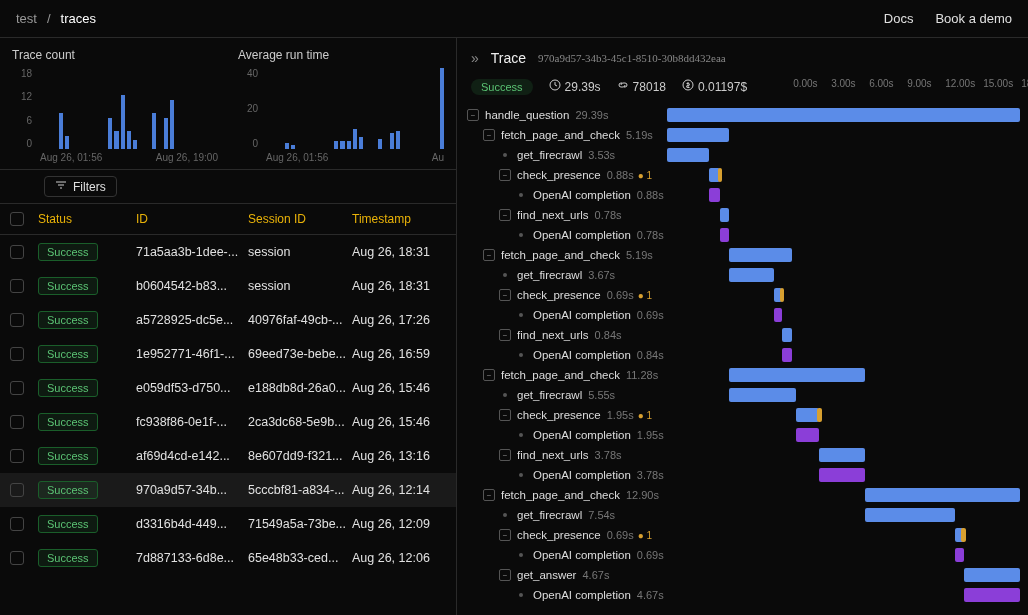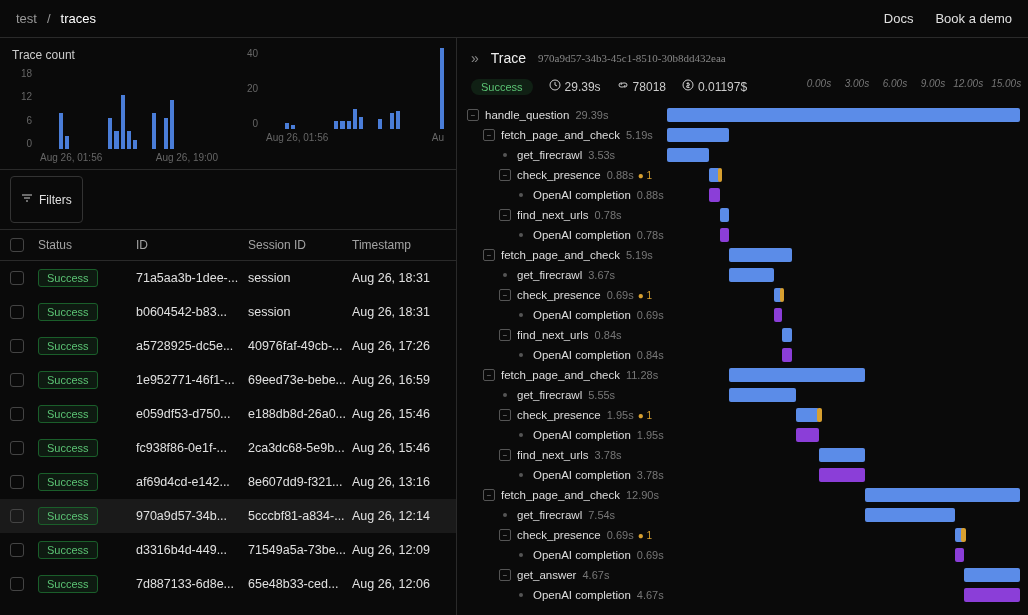--- a/index.html
+++ b/index.html
@@ -32,49 +32,49 @@
 .charts { display: flex; padding: 10px 12px 6px; gap: 20px; }
 .chart-block { flex: 1; }
 .chart-title { font-size: 12px; color: #ccc; margin-bottom: 6px; }
 .chart-area { height: 95px; position: relative; display: flex; flex-direction: column; }
 .yaxis { position: absolute; left: 0; top: 0; bottom: 14px; width: 20px; display: flex; flex-direction: column; justify-content: space-between; font-size: 10px; color: #666; text-align: right; }
 .bars { position: absolute; left: 28px; right: 0; top: 0; bottom: 14px; display: flex; align-items: flex-end; gap: 2px; }
 .bar { width: 6px; background: #4a7dd8; }
 .xaxis { position: absolute; left: 28px; right: 0; bottom: 0; display: flex; justify-content: space-between; font-size: 10px; color: #666; }
 
 .filter-row { display: flex; align-items: center; padding: 6px 10px; gap: 8px; border-top: 1px solid #2a2a2a; border-bottom: 1px solid #2a2a2a; }
-.filters-btn { display: flex; align-items: center; gap: 6px; padding: 15px 10px; border: 1px solid #333; border-radius: 4px; cursor: pointer; font-size: 12px; }
+.filters-btn { display: flex; align-items: center; gap: 6px; padding: 2px 10px; border: 1px solid #333; border-radius: 4px; cursor: pointer; font-size: 12px; margin-left: 34px; }
 .time-tabs { display: flex; }
 .time-tab { padding: 5px 10px; border: 1px solid #333; margin-left: -1px; cursor: pointer; font-size: 12px; }
 .time-tab:first-child { border-radius: 4px 0 0 4px; margin-left: 0; }
 .time-tab:last-child { border-radius: 0 4px 4px 0; }
 .time-tab.active { background: #222; color: #fff; }
 
 .table { flex: 1; overflow-y: hidden; }
-.table-header { display: flex; padding: 8px 10px; border-bottom: 1px solid #2a2a2a; font-size: 12px; color: #a3a3a3; }
+.table-header { display: flex; padding: 8px 10px; border-bottom: 1px solid #2a2a2a; font-size: 12px; color: #eab308; }
 .table-row { display: flex; padding: 8px 10px; align-items: center; font-size: 12.5px; }
 .table-row.selected { background: #1a1a1a; }
 .col-check { width: 28px; }
 .col-status { width: 98px; }
 .col-id { width: 112px; overflow: hidden; white-space: nowrap; }
 .col-session { width: 104px; overflow: hidden; white-space: nowrap; }
 .col-time { width: 94px; }
 .status-badge { display: inline-block; padding: 2px 8px; border: 1px solid #1a5e2a; background: rgba(40,120,60,0.15); color: #5bc374; border-radius: 3px; font-size: 11px; }
 .checkbox { width: 14px; height: 14px; border: 1px solid #444; border-radius: 3px; }
 .table-footer { padding: 12px 14px; color: #aaa; font-size: 12px; border-top: 1px solid #2a2a2a; }
 
 .trace-header { display: flex; align-items: center; gap: 12px; padding: 12px 14px 6px; }
 .collapse-icon { color: #888; cursor: pointer; font-size: 14px; }
 .trace-title { font-size: 14px; color: #eee; }
 .trace-id { font-size: 11px; color: #888; font-family: Liberation Serif, serif; }
 .trace-meta { display: flex; align-items: center; gap: 16px; padding: 6px 14px 10px; }
 .success-pill { background: rgba(40,120,60,0.2); color: #5bc374; padding: 2px 10px; border-radius: 10px; font-size: 11px; }
 .meta-item { display: flex; align-items: center; gap: 4px; font-size: 12px; color: #ccc; }
 .timeline-header { display: flex; gap: 0; padding: 0 8px 6px 14px; font-size: 10px; color: #777; justify-content: flex-end; }
-.timeline-header span { width: 38px; text-align: right; font-style: italic; }
+.timeline-header span { width: 38px; text-align: left; }
 
 .trace-tree { flex: 1; overflow-y: auto; padding: 0 8px 8px 10px; }
 .trace-tree::-webkit-scrollbar { width: 8px; }
 .trace-tree::-webkit-scrollbar-thumb { background: #333; border-radius: 4px; }
 .span-row { display: flex; align-items: center; height: 20px; position: relative; }
 .span-label-area { width: 200px; display: flex; align-items: center; font-size: 11.5px; white-space: nowrap; overflow: hidden; }
 .span-name { color: #ddd; margin-right: 6px; }
 .span-dur { color: #777; font-size: 11px; }
 .span-warn { color: #d8a030; margin-left: 4px; font-size: 10px; }
 .tree-indent { display: inline-block; }
@@ -144,20 +144,21 @@
               <div class="bar" style="height: 0%;"></div>
               <div class="bar" style="height: 0%;"></div>
             </div>
           <div class="xaxis" id="xaxis-0">
               <span>Aug 26, 01:56</span>
               <span>Aug 26, 19:00</span>
             </div>
         </div>
       </div>
       <div class="chart-block">
+        <div class="chart-title">Average run time</div>
         <div class="chart-area">
           <div class="yaxis" id="yaxis-1">
               <span>40</span>
               <span>20</span>
               <span>0</span>
             </div>
           <div class="bars" id="bars-1">
               <div class="bar" style="height: 0%;"></div>
               <div class="bar" style="height: 0%;"></div>
               <div class="bar" style="height: 0%;"></div>

